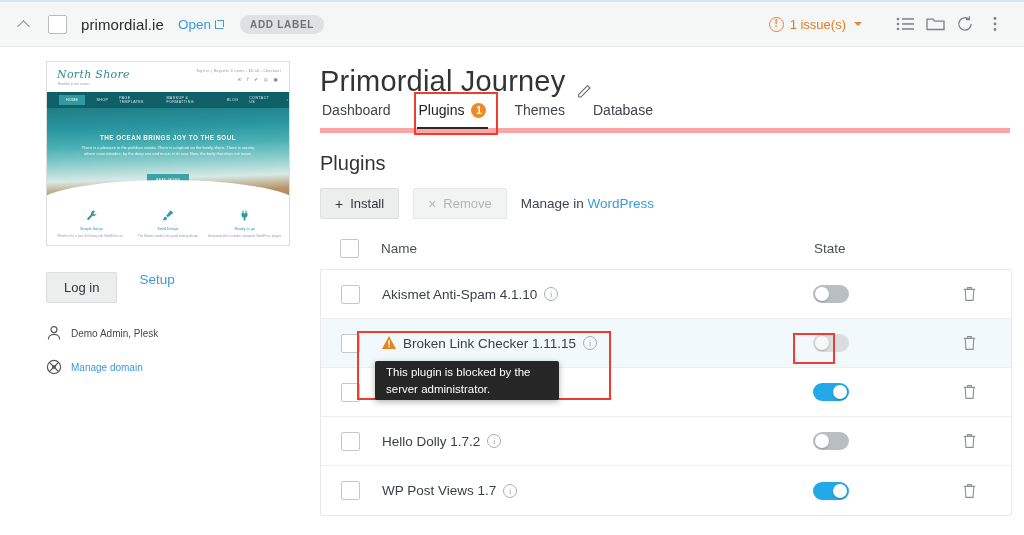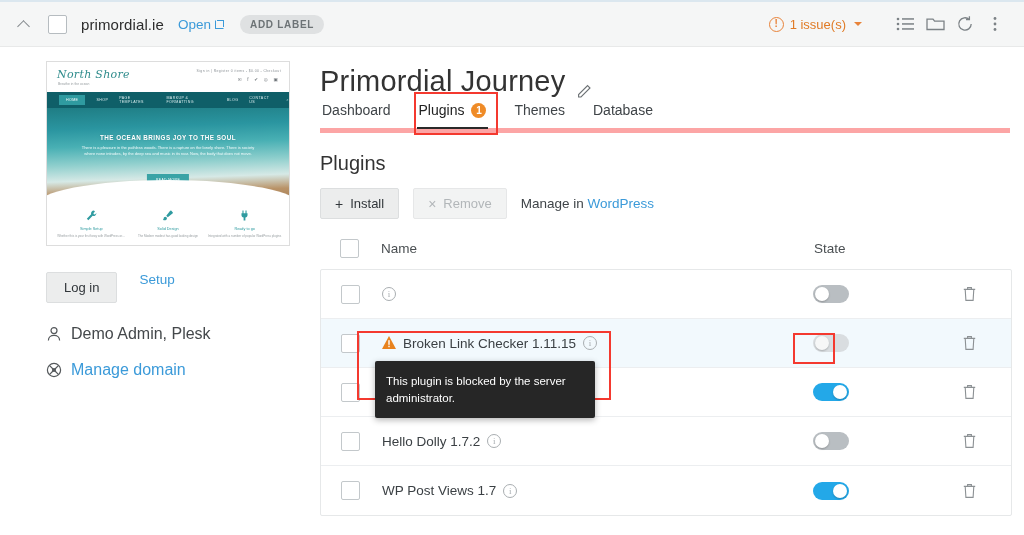--- a/index.html
+++ b/index.html
@@ -103,21 +103,21 @@
   .tb-feat .ft { font-size:3.8px; color:#2f9ba0; margin-top:4px; }
   .tb-feat .fd { font-size:3px; color:#9aa0a3; margin-top:3px; line-height:1.4; }
 
   
   .sb-actions { display:flex; gap:22px; margin-top:26px; }
   .btn {
     background:#eceded; border:1px solid #dcdedf; border-radius:2px;
     font-size:13px; color:#31363a; padding:7px 17px; cursor:pointer;
   }
   .lnk { color:#3b9ad9; font-size:13.5px; cursor:pointer; }
-  .sb-row { display:flex; align-items:center; gap:9px; margin-top:22px; font-size:16px; color:#44484b;text-align:right;}
+  .sb-row { display:flex; align-items:center; gap:9px; margin-top:22px; font-size:10px; color:#44484b;text-align:right;}
   .sb-row.link { color:#3b9ad9; cursor:pointer; margin-top:18px; }
   .ic-person, .ic-globe { width:16px; height:16px; flex:none; color:#55595c; }
 
   
   .page-title { font-size:29px; color:#333; font-weight:normal; display:flex; align-items:center; gap:11px; letter-spacing:.2px;}
   .pencil { width:16px; height:16px; color:#6b7073; cursor:pointer; }
   .tabs { display:flex; gap:0; margin-top:0; border-bottom:5px solid #fca5a5; width:690px; position:relative; }
   .tab {
     font-size:14px; color:#3f4448; padding:4px 2px 10px; margin-right:24px;
     cursor:pointer; position:relative; display:flex; align-items:center; gap:7px;
@@ -180,21 +180,21 @@
   .toggle.off .knob { left:2px; }
   .toggle.on { background:#23a8e8; }
   .toggle.on .knob { left:20px; }
   .toggle.blocked { background:#d9dde0; cursor:default; }
   .toggle.blocked .knob { left:2px; background:#f6f7f7;}
 
   
   .annot { position:absolute; border:2px solid #f4392f; pointer-events:none; }
   .tooltip {
     position:absolute; background:#262626; color:#fff; font-size:11.5px;
-    line-height:1.45; padding:12px 11px; width:220px; border-radius:2px;
+    line-height:1.45; padding:3px 11px; width:184px; border-radius:2px;
     box-shadow:0 2px 6px rgba(0,0,0,.3); z-index:20;
   }
 </style>
 </head>
 <body>
 
 <div class="top-rule"></div>
 
 <div class="header">
   <div class="collapse-btn">
@@ -378,20 +378,21 @@
         <div class="th-name">Name</div>
         <div class="th-state">State</div>
         <div class="th-pad"></div>
       </div>
 
       <div class="tbody">
 
         <div class="trow">
           <div class="tbox"></div>
           <div class="tname">
+            <span>Akismet Anti-Spam 4.1.10</span>
             <span class="info-ic">i</span>
           </div>
           <div class="tstate">
             <div class="toggle off">
                 <span class="knob"></span>
               </div>
           </div>
           <div class="tdel">
             <svg width="15" height="16" viewBox="0 0 15 16" fill="none" stroke="currentColor" stroke-width="1.1">
               <path d="M1.8 3.4h11.4M5.6 3.4V1.6h3.8v1.8M3.2 3.4l.7 11h7.2l.7-11"></path>

